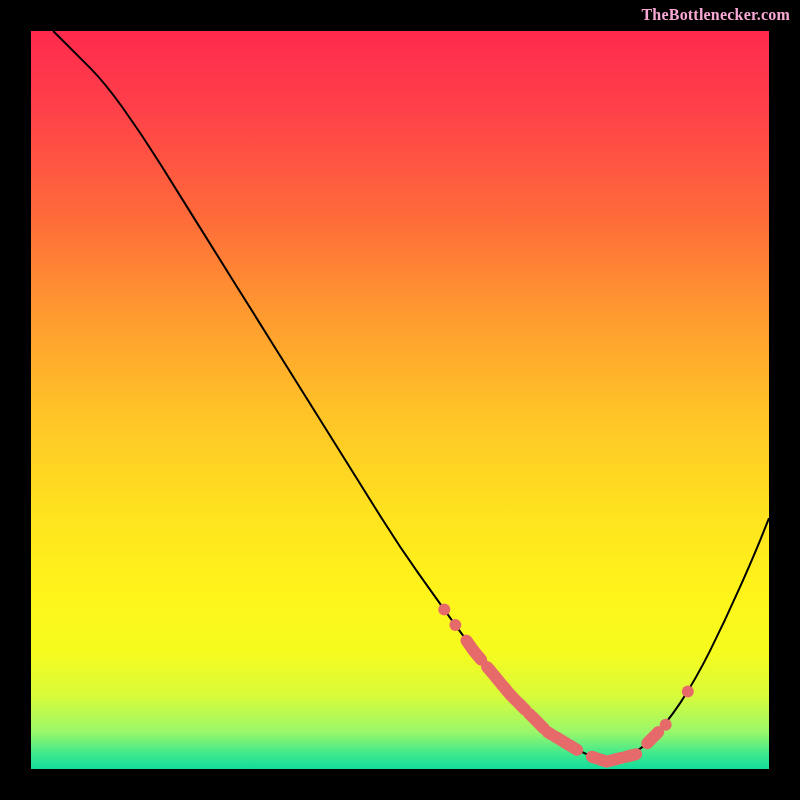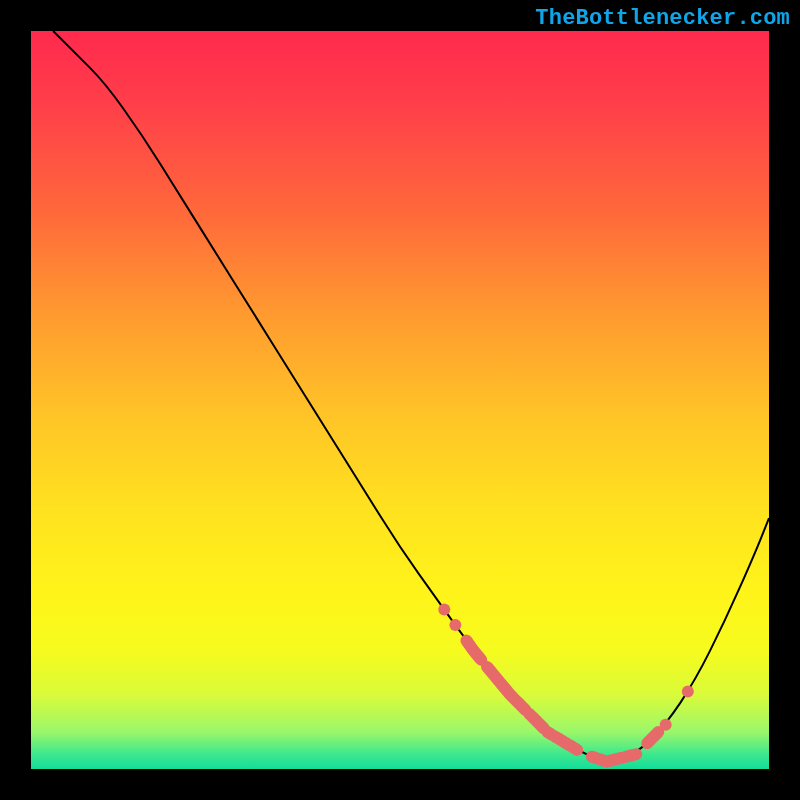--- a/index.html
+++ b/index.html
@@ -2,23 +2,23 @@
 <html><head>
 <meta charset="utf-8">
 <style>
   * { margin: 0; padding: 0; box-sizing: border-box; }
   html, body { width: 800px; height: 800px; overflow: hidden; background: #000; }
   .wrap { position: relative; width: 800px; height: 800px; }
   .watermark {
     position: absolute;
     top: 6px;
     right: 10px;
-    color: #0ea5e9;
-    font-family: Liberation Mono, monospace;
-    font-size: 22px;
+    color: #f9a8d4;
+    font-family: Liberation Serif, serif;
+    font-size: 16px;
     font-weight: bold;
     letter-spacing: 0.2px;
     z-index: 10;
   }
   .plot {
     position: absolute;
     left: 30px;
     top: 30px;
     width: 740px;
     height: 740px;

